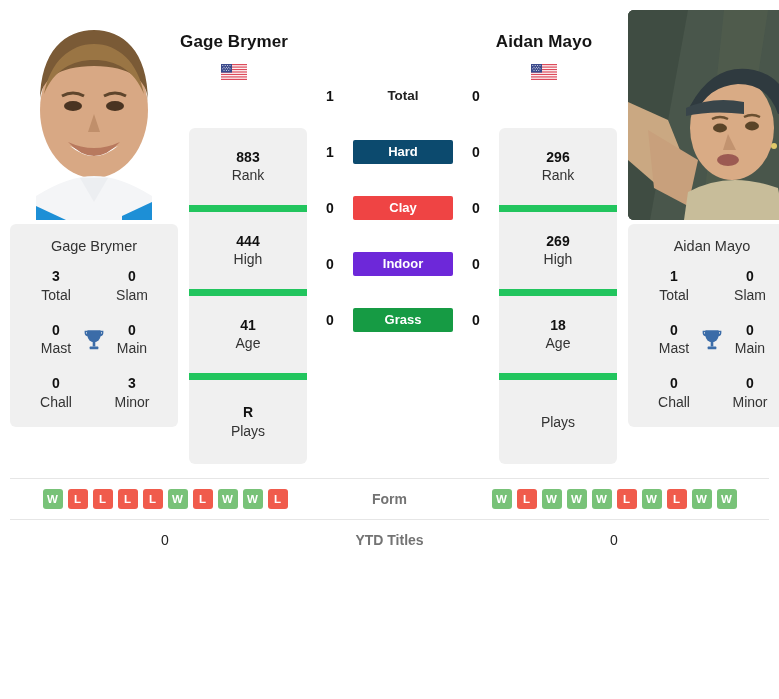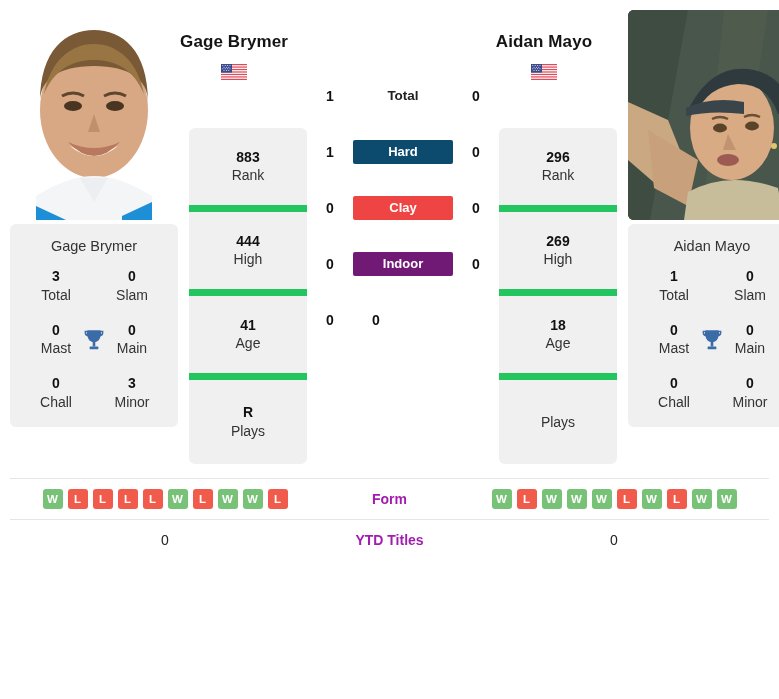--- a/index.html
+++ b/index.html
@@ -161,21 +161,21 @@
 
   .stat-table td {
     text-align: center;
     vertical-align: middle;
     font-size: 14px;
     color: #222;
     padding: 0;
   }
 
   td.col-left  { width: 310px; }
-  td.col-mid   { width: 139px; font-weight: 700; color: #a21caf; }
+  td.col-mid   { width: 139px; font-weight: 700; color: #737373; }
   td.col-right { width: 310px; }
 
   .form-strip {
     display: flex;
     gap: 5px;
     justify-content: center;
     align-items: center;
   }
 
   .form-chip {
@@ -379,26 +379,29 @@
           <div class="surf-row">
             <div class="surf-num">0</div>
             <div class="surf-badge-wrap">
               <div class="surf-badge" style="background: #ef4444;">Clay</div>
             </div>
             <div class="surf-num">0</div>
           </div>
           <div class="surf-row">
             <div class="surf-num">0</div>
             <div class="surf-badge-wrap">
-              <div class="surf-badge" style="background: #701a75;">Indoor</div>
+              <div class="surf-badge" style="background: #6d28d9;">Indoor</div>
             </div>
             <div class="surf-num">0</div>
           </div>
           <div class="surf-row">
             <div class="surf-num">0</div>
+            <div class="surf-badge-wrap">
+              <div class="surf-badge" style="background: rgb(22, 155, 68);">Grass</div>
+            </div>
             <div class="surf-num">0</div>
           </div>
         </div>
     </div>
 
     <div class="rank-col right-rank">
       <div class="rank-cell">
         <div class="rank-val">296</div>
         <div class="rank-lbl">Rank</div>
       </div>

